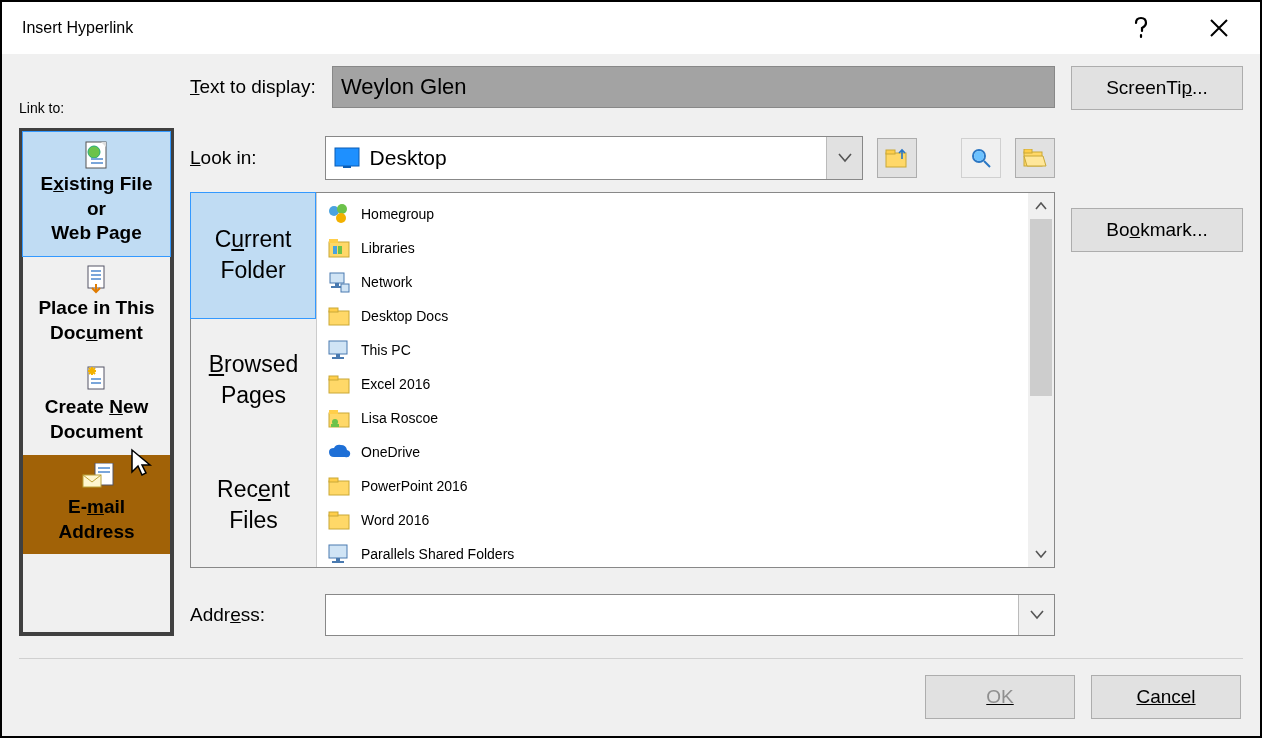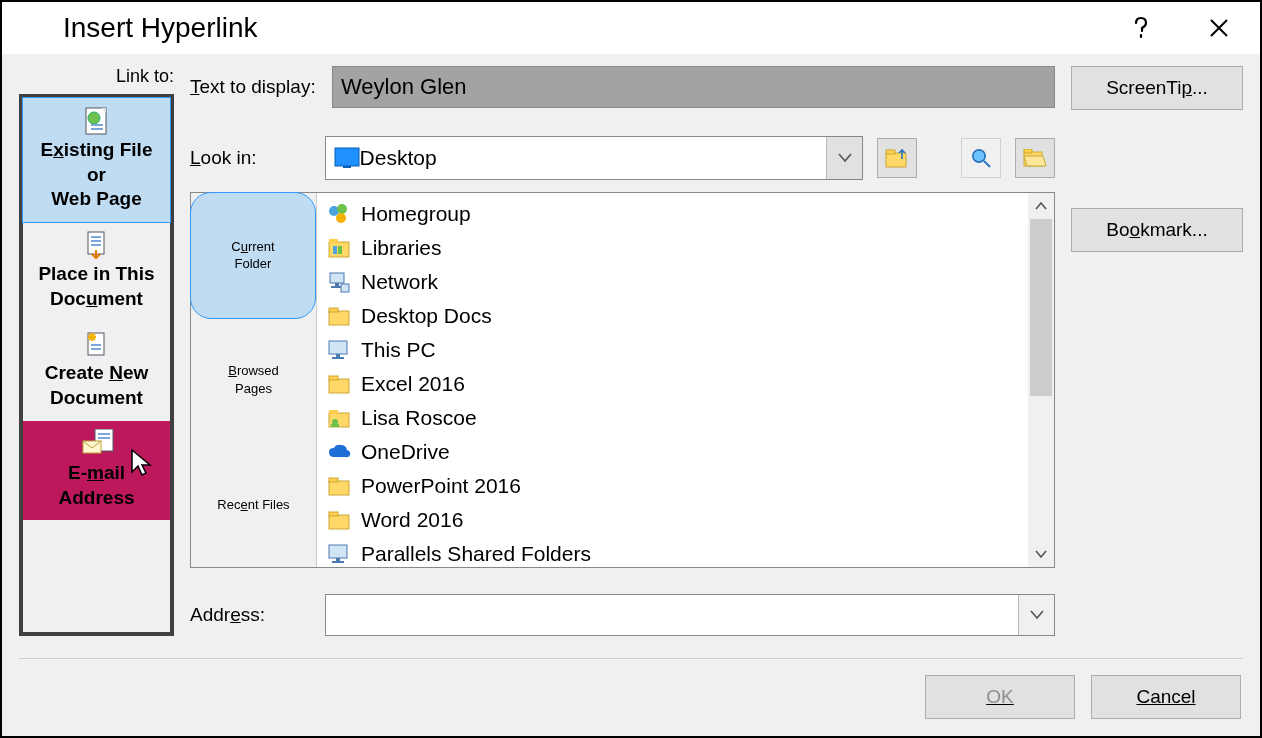--- a/index.html
+++ b/index.html
@@ -24,23 +24,22 @@
   }
   
   .title-bar {
     height: 52px;
     display: flex;
     align-items: center;
     padding: 0 20px;
     background: #fff;
   }
   .title-text {
-    font-size: 28px;
-    flex: 1;
-    margin-left: 41px;
+    font-size: 16px;
+    flex: 1;
   }
   .title-btn {
     width: 42px; height: 40px;
     display: flex; align-items: center; justify-content: center;
     font-size: 22px;
     margin-left: 36px;
   }
   
   .body {
     flex: 1;
@@ -55,22 +54,23 @@
     min-height: 0;
   }
   
   .left-panel {
     width: 155px;
     display: flex;
     flex-direction: column;
   }
   .link-to-label {
     height: 28px;
-    text-align: right;
-    font-size: 18px;
+    text-align: left;
+    font-size: 14px;
+    margin-top: 34px;
   }
   .link-tabs {
     flex: 1;
     border: 4px solid #404040;
     display: flex;
     flex-direction: column;
     background: #f0f0f0;
     font-weight: bold;
   }
   .link-tab {
@@ -83,21 +83,21 @@
     line-height: 1.3;
     padding: 8px 6px 10px 6px;
     position: relative;
   }
   .link-tab.selected {
     background: #c0dcf3;
     border: 1px solid #3399ff;
     margin: -1px;
   }
   .link-tab.hover {
-    background: #be185d;
+    background: #a16207;
   }
   .link-tab .icon-slot {
     width: 32px; height: 30px;
     margin-bottom: 2px;
   }
   
   .main-col {
     flex: 1;
     margin-left: 16px;
     display: flex;
@@ -128,21 +128,21 @@
     border: 1px solid #888;
     background: #fff;
     display: flex;
     align-items: center;
   }
   .lookin-body {
     flex: 1;
     display: flex;
     align-items: center;
     padding-left: 8px;
-    gap: 0;
+    gap: 10px;
     font-size: 21px;
   }
   .lookin-drop {
     width: 36px; height: 42px;
     background: #e1e1e1;
     border-left: 1px solid #bbb;
     display: flex; align-items: center; justify-content: center;
   }
   .tool-btns {
     display: flex;
@@ -172,24 +172,23 @@
     display: flex;
     flex-direction: column;
     background: #f0f0f0;
   }
   .browse-tab {
     flex: 1;
     display: flex;
     align-items: center;
     justify-content: center;
     text-align: center;
-    font-size: 13px;
+    font-size: 23px;
     line-height: 1.35;
     padding: 0 4px;
-    border-radius: 21px;
   }
   .browse-tab.selected {
     background: #c0dcf3;
     border: 1px solid #3399ff;
     margin: -1px 0 -1px -1px;
     z-index: 1;
   }
   .file-list {
     flex: 1;
     position: relative;
@@ -201,21 +200,21 @@
     left: 0; top: 0; right: 26px; bottom: 0;
     overflow: hidden;
     padding-top: 4px;
   }
   .file-item {
     display: flex;
     align-items: center;
     gap: 10px;
     height: 34px;
     padding-left: 10px;
-    font-size: 21px;
+    font-size: 14px;
   }
   .file-item .fi-icon { width: 24px; height: 24px; flex-shrink: 0; }
   .file-scroll {
     position: absolute;
     right: 0; top: 0; bottom: 0;
     width: 26px;
     background: #f0f0f0;
     display: flex; flex-direction: column;
   }
   .scroll-btn {

